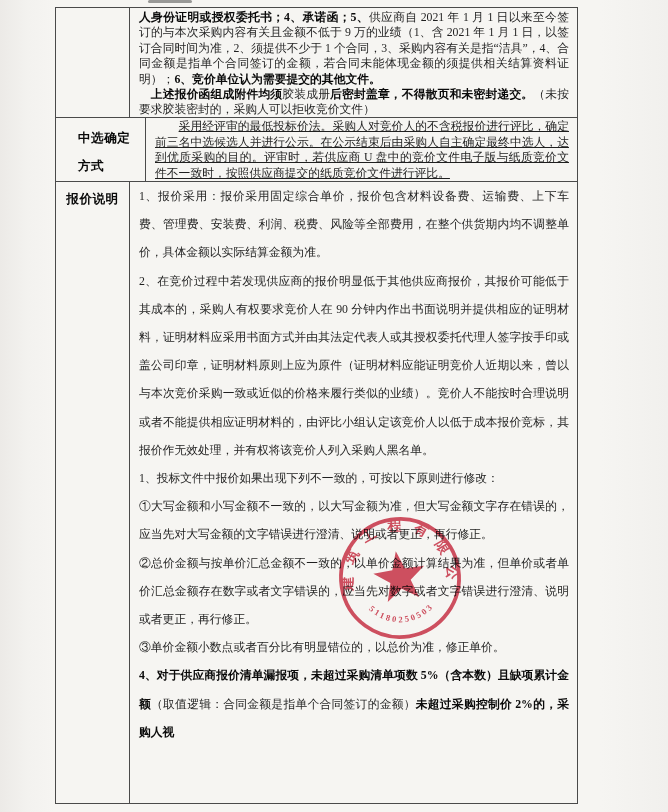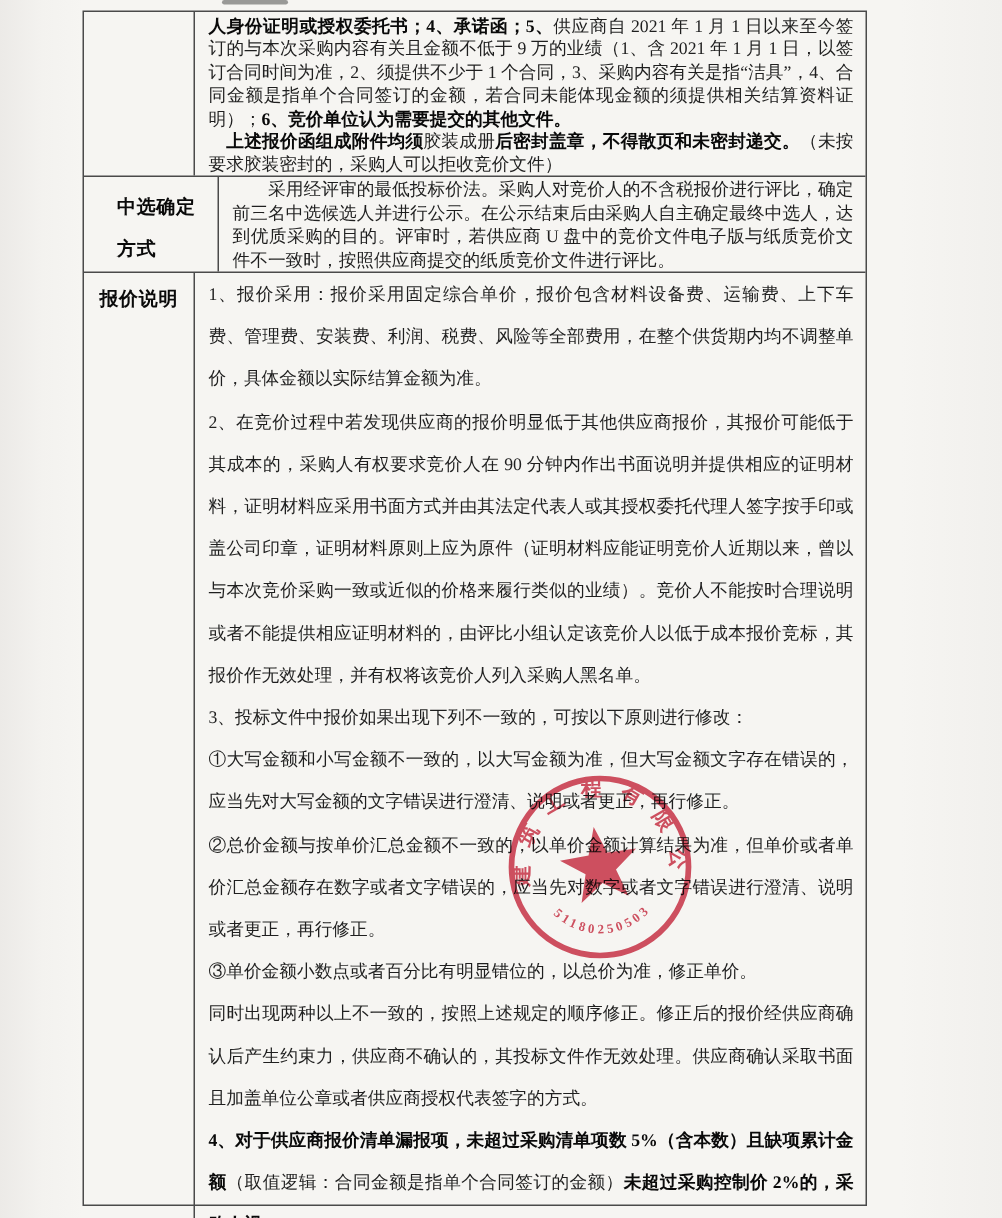--- a/index.html
+++ b/index.html
@@ -39,21 +39,21 @@
   }
   .row-2 .head{padding:6px 2px 0 6px;line-height:28px;text-align:left;margin-left:16px;}
   .row-3 .head{padding:5px 0 0 0;line-height:24px;text-align:center;}
   .body-cell{flex:1 1 auto;}
   .body-cell p{text-align:justify;}
   .row-1 .body-cell{font-size:11.8px;line-height:15.4px;padding:2px 8px 0 9px;}
   .row-2 .body-cell{font-size:11.8px;line-height:15.6px;padding:1px 8px 0 9px;}
   .row-3 .body-cell{font-size:11.8px;line-height:28.2px;padding:0 8px 0 9px;}
   .body-cell .b{font-weight:bold;color:var(--ink-bold);}
   .indent-1{text-indent:1em;}
-  .indent-2{text-indent:2em;}
+  .indent-2{text-indent:2em;text-decoration:underline;}
 
   .stamp{
     position:absolute;left:337px;top:515px;width:126px;height:126px;
     transform:rotate(-9deg);
     mix-blend-mode:multiply;opacity:.88;
     pointer-events:none;
   }
   .stamp svg{width:126px;height:126px;display:block;}
   .seal-ring{fill:none;stroke:var(--seal);stroke-width:3.8px;}
   .seal-star{fill:var(--seal);}
@@ -88,25 +88,24 @@
       <div class="cell body-cell">
           <p class="indent-2"><span>采用经评审的最低投标价法。采购人对竞价人的不含税报价进行评比，确定前三名中选候选人并进行公示。在公示结束后由采购人自主确定最终中选人，达到优质采购的目的。评审时，若供应商 U 盘中的竞价文件电子版与纸质竞价文件不一致时，按照供应商提交的纸质竞价文件进行评比。</span></p>
         </div>
     </div>
 
     <div class="row row-3">
       <div class="cell head">报价说明</div>
       <div class="cell body-cell">
           <p><span>1、报价采用：报价采用固定综合单价，报价包含材料设备费、运输费、上下车费、管理费、安装费、利润、税费、风险等全部费用，在整个供货期内均不调整单价，具体金额以实际结算金额为准。</span></p>
           <p><span>2、在竞价过程中若发现供应商的报价明显低于其他供应商报价，其报价可能低于其成本的，采购人有权要求竞价人在 90 分钟内作出书面说明并提供相应的证明材料，证明材料应采用书面方式并由其法定代表人或其授权委托代理人签字按手印或盖公司印章，证明材料原则上应为原件（证明材料应能证明竞价人近期以来，曾以与本次竞价采购一致或近似的价格来履行类似的业绩）。竞价人不能按时合理说明或者不能提供相应证明材料的，由评比小组认定该竞价人以低于成本报价竞标，其报价作无效处理，并有权将该竞价人列入采购人黑名单。</span></p>
-          <p><span>3、投标文件中报价如果出现下列不一致的，可按以下原则进行修改：</span></p>
+          <p><span>1、投标文件中报价如果出现下列不一致的，可按以下原则进行修改：</span></p>
           <p><span>①大写金额和小写金额不一致的，以大写金额为准，但大写金额文字存在错误的，应当先对大写金额的文字错误进行澄清、说明或者更正，再行修正。</span></p>
           <p><span>②总价金额与按单价汇总金额不一致的，以单价金额计算结果为准，但单价或者单价汇总金额存在数字或者文字错误的，应当先对数字或者文字错误进行澄清、说明或者更正，再行修正。</span></p>
           <p><span>③单价金额小数点或者百分比有明显错位的，以总价为准，修正单价。</span></p>
-          <p><span>同时出现两种以上不一致的，按照上述规定的顺序修正。修正后的报价经供应商确认后产生约束力，供应商不确认的，其投标文件作无效处理。供应商确认采取书面且加盖单位公章或者供应商授权代表签字的方式。</span></p>
           <p><span class="b">4、对于供应商报价清单漏报项，未超过采购清单项数 5%（含本数）且缺项累计金额</span><span>（取值逻辑：合同金额是指单个合同签订的金额）</span><span class="b">未超过采购控制价 2%的，采购人视</span></p>
         </div>
     </div>
 
   </div>
 
   <div class="stamp">
     <svg viewBox="0 0 126 126" xmlns="http://www.w3.org/2000/svg">
       <defs>
         <path id="arc-top" d="M 25,92 A 47.8,47.8 0 1 1 101,92" fill="none"></path>

